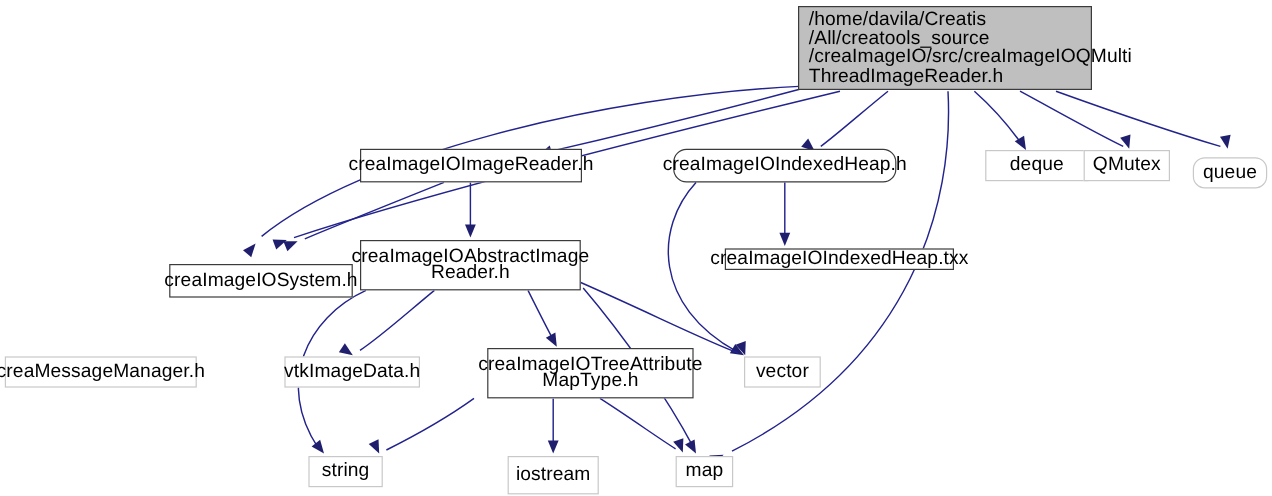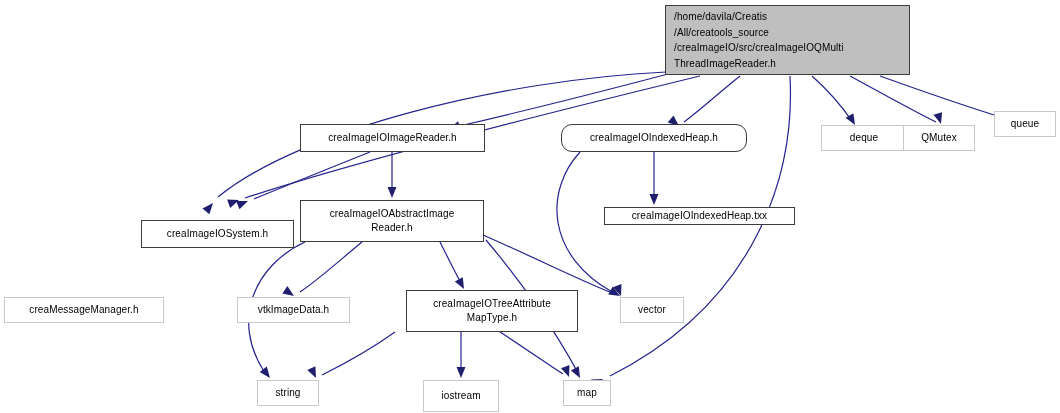--- a/index.html
+++ b/index.html
@@ -25,21 +25,21 @@
     height: 413px;
     pointer-events: none;
   }
   .node {
     position: absolute;
     box-sizing: border-box;
     display: flex;
     align-items: center;
     justify-content: center;
     text-align: center;
-    font-size: 10px;
+    font-size: 16px;
     line-height: 14px;
     color: #000000;
     background: #ffffff;
     border: 1px solid #c8c8c8;
     letter-spacing: 0.1px;
     white-space: pre-line;
     padding: 0 4px;
   }
   .node.internal {
     border: 1.6px solid #3b3b3b;
@@ -110,21 +110,21 @@
     </svg>
   <div id="nodes">
       <div class="node root" style="left: 665px; top: 5px; width: 245px; height: 70px;"><span class="roottext"><span>/home/davila/Creatis
 /All/creatools_source
 /creaImageIO/src/creaImageIOQMulti</span>
 <span class="lastline">ThreadImageReader.h</span></span></div>
       <div class="node internal" style="left: 300px; top: 124px; width: 185px; height: 28px;"><span>creaImageIOImageReader.h</span></div>
       <div class="node internal" style="left: 561px; top: 124px; width: 186px; height: 28px; border-radius: 11px;"><span>creaImageIOIndexedHeap.h</span></div>
       <div class="node external" style="left: 821px; top: 125px; width: 86px; height: 26px;"><span>deque</span></div>
       <div class="node external" style="left: 903px; top: 125px; width: 72px; height: 26px;"><span>QMutex</span></div>
-      <div class="node external" style="left: 994px; top: 111px; width: 62px; height: 26px;"><span>queue</span></div>
+      <div class="node external" style="left: 994px; top: 131px; width: 62px; height: 26px; border-radius: 10px;"><span>queue</span></div>
       <div class="node internal" style="left: 141px; top: 207px; width: 153px; height: 28px; margin-top: 13px;"><span>creaImageIOSystem.h</span></div>
       <div class="node internal" style="left: 300px; top: 200px; width: 184px; height: 42px;"><span>creaImageIOAbstractImage
 Reader.h</span></div>
       <div class="node internal" style="left: 556px; top: 207px; width: 191px; height: 18px; margin-left: 48px;"><span>creaImageIOIndexedHeap.txx</span></div>
       <div class="node external" style="left: 4px; top: 297px; width: 160px; height: 26px;"><span>creaMessageManager.h</span></div>
       <div class="node external" style="left: 237px; top: 297px; width: 113px; height: 26px;"><span>vtkImageData.h</span></div>
       <div class="node internal" style="left: 375px; top: 290px; width: 172px; height: 42px; margin-left: 31px;"><span>creaImageIOTreeAttribute
 MapType.h</span></div>
       <div class="node external" style="left: 620px; top: 297px; width: 64px; height: 26px;"><span>vector</span></div>
       <div class="node external" style="left: 257px; top: 380px; width: 62px; height: 26px;"><span>string</span></div>

